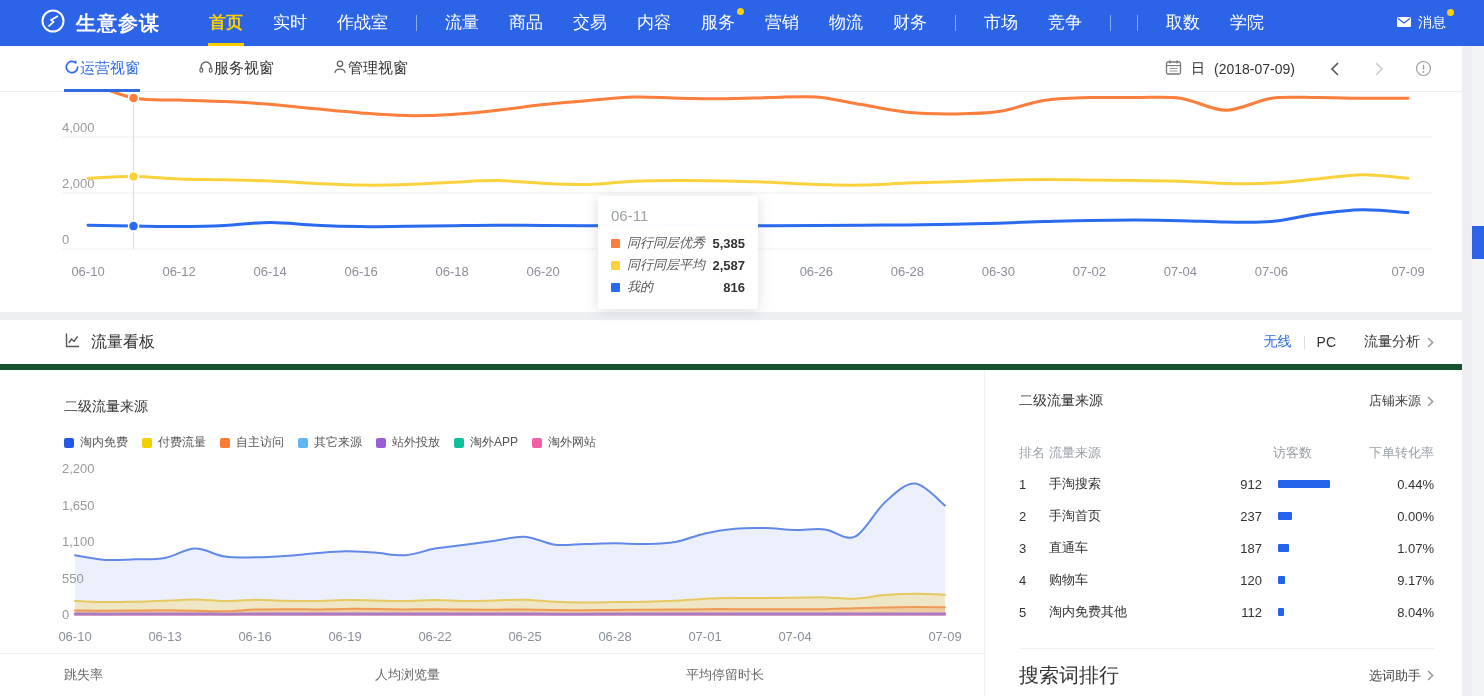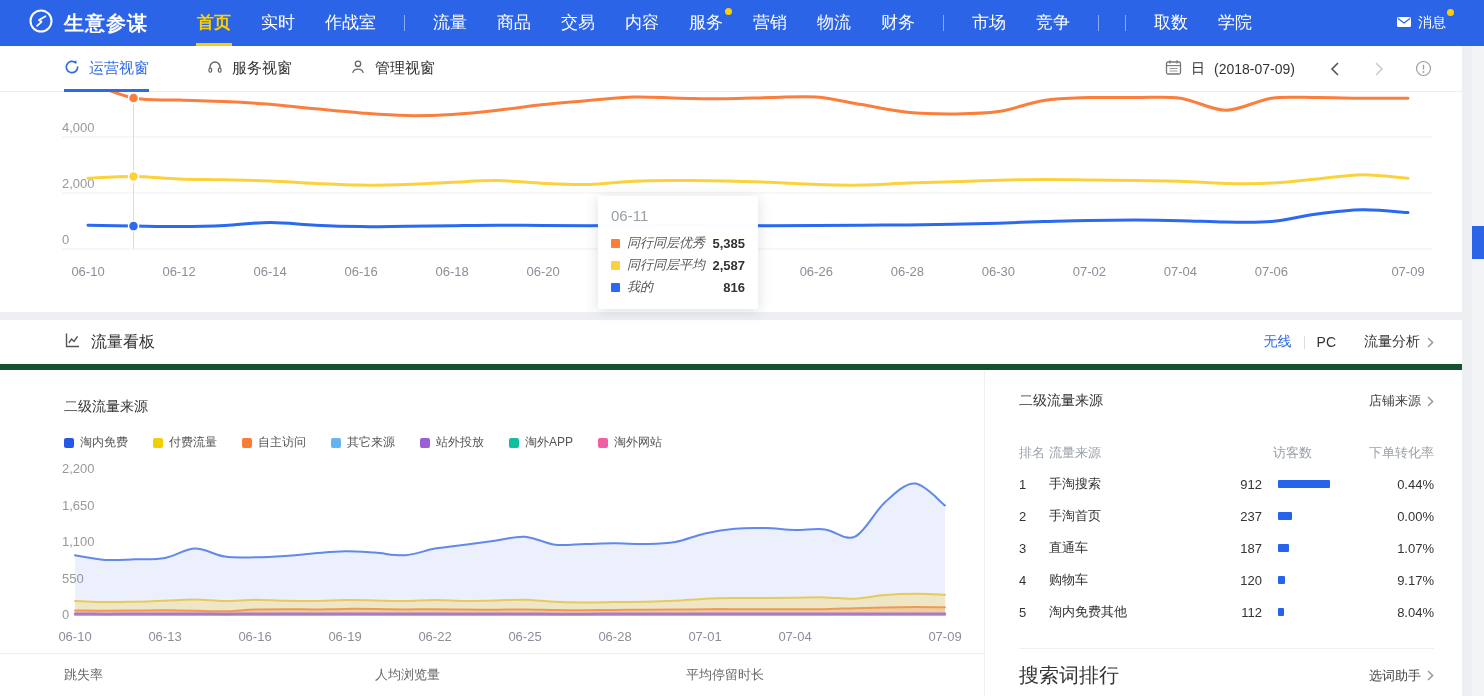--- a/index.html
+++ b/index.html
@@ -2,38 +2,38 @@
 <html><head>
 <meta charset="utf-8">
 <style>
   * { margin:0; padding:0; box-sizing:border-box; }
   html,body { width:1484px; height:696px; overflow:hidden; }
   body { background:#edeff3; font-family:"Liberation Sans","DejaVu Sans",sans-serif; position:relative; color:#333; }
   svg text { font-family:"Liberation Sans","DejaVu Sans",sans-serif; }
 
   
   .topnav { height:46px; background:#2b64e6; display:flex; align-items:center; color:#fff; }
-  .brand { display:flex; align-items:center; gap:10px; padding-left:28px; flex:none;justify-content:center; }
+  .brand { display:flex; align-items:center; gap:10px; padding-left:40px; flex:none;justify-content:center; }
   .brand-name { font-size:20px; font-weight:bold; letter-spacing:1px; }
   .nav-items { display:flex; align-items:center; height:100%; margin-left:34px; }
   .nav-item { height:46px; line-height:46px; padding:0 15px; font-size:17px; cursor:pointer; position:relative; white-space:nowrap; }
   .nav-item.active { color:#fcd000; font-weight:bold; }
   .nav-item.active::after { content:""; position:absolute; left:14px; right:14px; bottom:0; height:3px; background:#fcd000; }
   .nav-dot { position:absolute; top:8px; right:6px; width:7px; height:7px; border-radius:50%; background:#fcd000; }
   .nav-divider { width:1px; height:16px; background:rgba(255,255,255,.45); margin:0 13px; }
   .nav-message { margin-left:auto; display:flex; align-items:center; gap:6px; font-size:14px; position:relative; padding-right:12px; margin-right:26px; }
   .nav-message .nav-dot { top:-5px; right:4px; }
 
   
   .card { width:1462px; background:#fff; position:relative; }
   .page-gap { height:8px; }
 
   
   .tabbar { height:46px; display:flex; align-items:center; padding-left:64px; border-bottom:1px solid #ebedf0; }
-  .tab { display:flex; align-items:center; gap:9px; font-size:15px; color:#333; margin-right:58px; height:100%; position:relative; cursor:pointer; }
+  .tab { display:flex; align-items:center; font-size:15px; color:#333; margin-right:58px; height:100%; position:relative; cursor:pointer; }
   .tab.active { color:#2e6be5; }
   .tab.active::after { content:""; position:absolute; left:0; right:0; bottom:-1px; height:3px; background:#2e6be5; }
   .tab-right { margin-left:auto; display:flex; align-items:center; padding-right:30px; font-size:14px; color:#333; }
   .tab-right .ctl { display:flex; align-items:center; cursor:pointer; }
   .datepicker-text { margin-left:9px; }
   .pager { margin-left:34px; } .pager.disabled { cursor:default; }
   .info-ctl { margin-left:30px; }
 
   
   .chart1-wrap { position:relative; height:220px; }
@@ -50,21 +50,21 @@
   .cbh-title { display:flex; align-items:center; gap:10px; font-size:16px; color:#333; }
   .cbh-links { margin-left:auto; display:flex; align-items:center; font-size:14px; }
   .link-blue { color:#2e6be5; cursor:pointer; }
   .link-plain { color:#333; cursor:pointer; }
   .cbh-sep { width:1px; height:13px; background:#ddd; margin:0 12px; }
   .cbh-analysis { margin-left:28px; display:flex; align-items:center; gap:7px; cursor:pointer; color:#333; }
 
   .card-b-body { display:flex; align-items:stretch; }
   .cb-left { width:985px; border-right:1px solid #f0f0f2; }
   .trend-title { margin:28px 0 0 64px; font-size:14px; color:#333; }
-  .legend { display:flex; margin:18px 0 0 64px; gap:25px; font-size:12px; color:#555; align-items:center; }
+  .legend { display:flex; margin:18px 0 0 64px; gap:14px; font-size:12px; color:#555; align-items:center; }
   .legend-item { display:flex; align-items:center; gap:6px; cursor:pointer; }
   .legend-swatch { width:10px; height:10px; border-radius:2px; }
   .metrics { border-top:1px solid #eef0f2; display:flex; padding:12px 0 0 64px; }
   .metric-label { font-size:13px; color:#666; }
   .metric-value { font-size:24px; color:#333; margin-top:8px; letter-spacing:.5px; }
   .metric { width:311px; } .metric:last-child { width:auto; }
 
   .cb-right { flex:1; padding:0 28px 0 34px; display:flex; flex-direction:column; }
   .src-header { margin-top:22px; display:flex; justify-content:space-between; align-items:center; }
   .src-title { font-size:14px; color:#333; }

